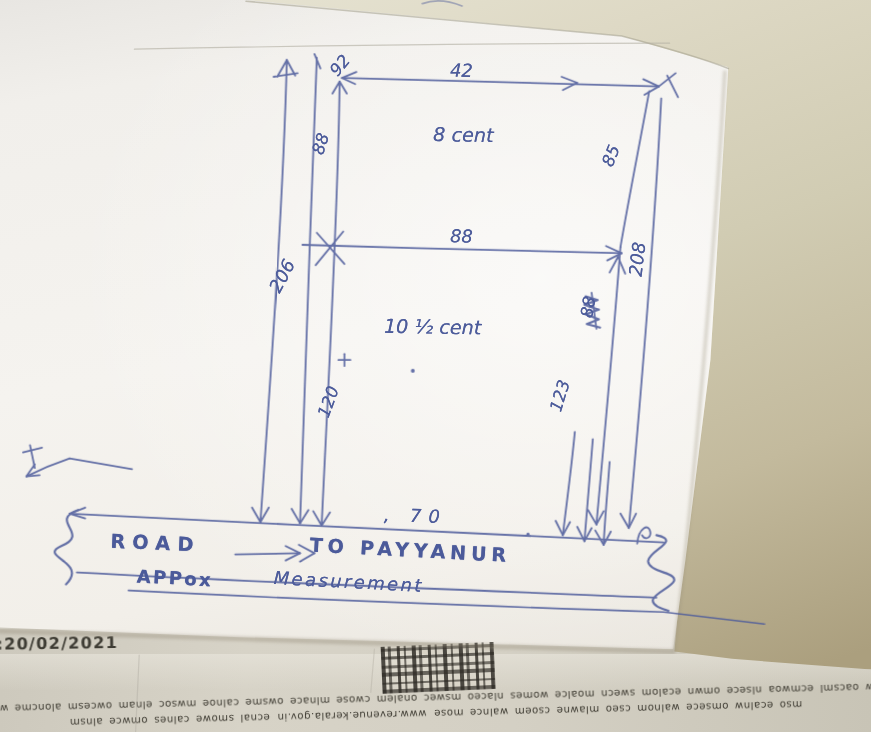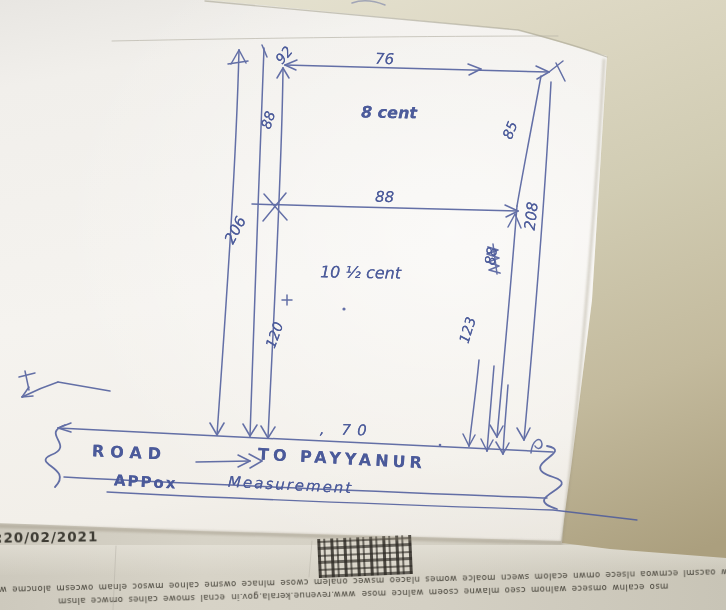--- a/index.html
+++ b/index.html
@@ -170,23 +170,23 @@
         <path d="M22,397 L29,387"></path>
       <path d="M58,382 L110,391"></path>
 
       <circle cx="344" cy="309" r="1.6" fill="#4f5d9c" stroke="none"></circle>
       <circle cx="440" cy="445" r="1.3" fill="#4f5d9c" stroke="none"></circle>
     </g>
   </svg>
 
   <div class="labels">
     <span class="lbl n14" style="left:275px;top:47px;transform:rotate(-50deg);">92</span>
-    <span class="lbl n15" style="left:375px;top:50px;transform:rotate(1deg);">76</span>
+    <span class="lbl n15" style="left:375px;top:50px;transform:rotate(1deg);">42</span>
     <span class="lbl n14" style="left:259px;top:112px;transform:rotate(-72deg);">88</span>
-    <span class="lbl n16" style="left:361px;top:103px;transform:rotate(1deg);font-weight:bold;">8 cent</span>
+    <span class="lbl n16" style="left:361px;top:103px;transform:rotate(1deg);">8 cent</span>
     <span class="lbl n14" style="left:501px;top:122px;transform:rotate(-68deg);">85</span>
     <span class="lbl n15" style="left:221px;top:221px;transform:rotate(-62deg);">206</span>
     <span class="lbl n15" style="left:375px;top:188px;transform:rotate(1deg);">88</span>
     <span class="lbl n15" style="left:517px;top:207px;transform:rotate(-83deg);">208</span>
     <span class="lbl n14" style="left:482px;top:248px;transform:rotate(-80deg);">88</span>
     <span class="lbl n16" style="left:320px;top:263px;transform:rotate(1deg);">10 ½ cent</span>
     <span class="lbl n14" style="left:261px;top:327px;transform:rotate(-70deg);">120</span>
     <span class="lbl n14" style="left:454px;top:322px;transform:rotate(-73deg);">123</span>
     <span class="lbl n15" style="left:320px;top:421px;transform:rotate(2deg);letter-spacing:6px;">, 70</span>
     <span class="lbl n16 print" style="left:92px;top:443px;transform:rotate(2.5deg);letter-spacing:6px;">ROAD</span>

